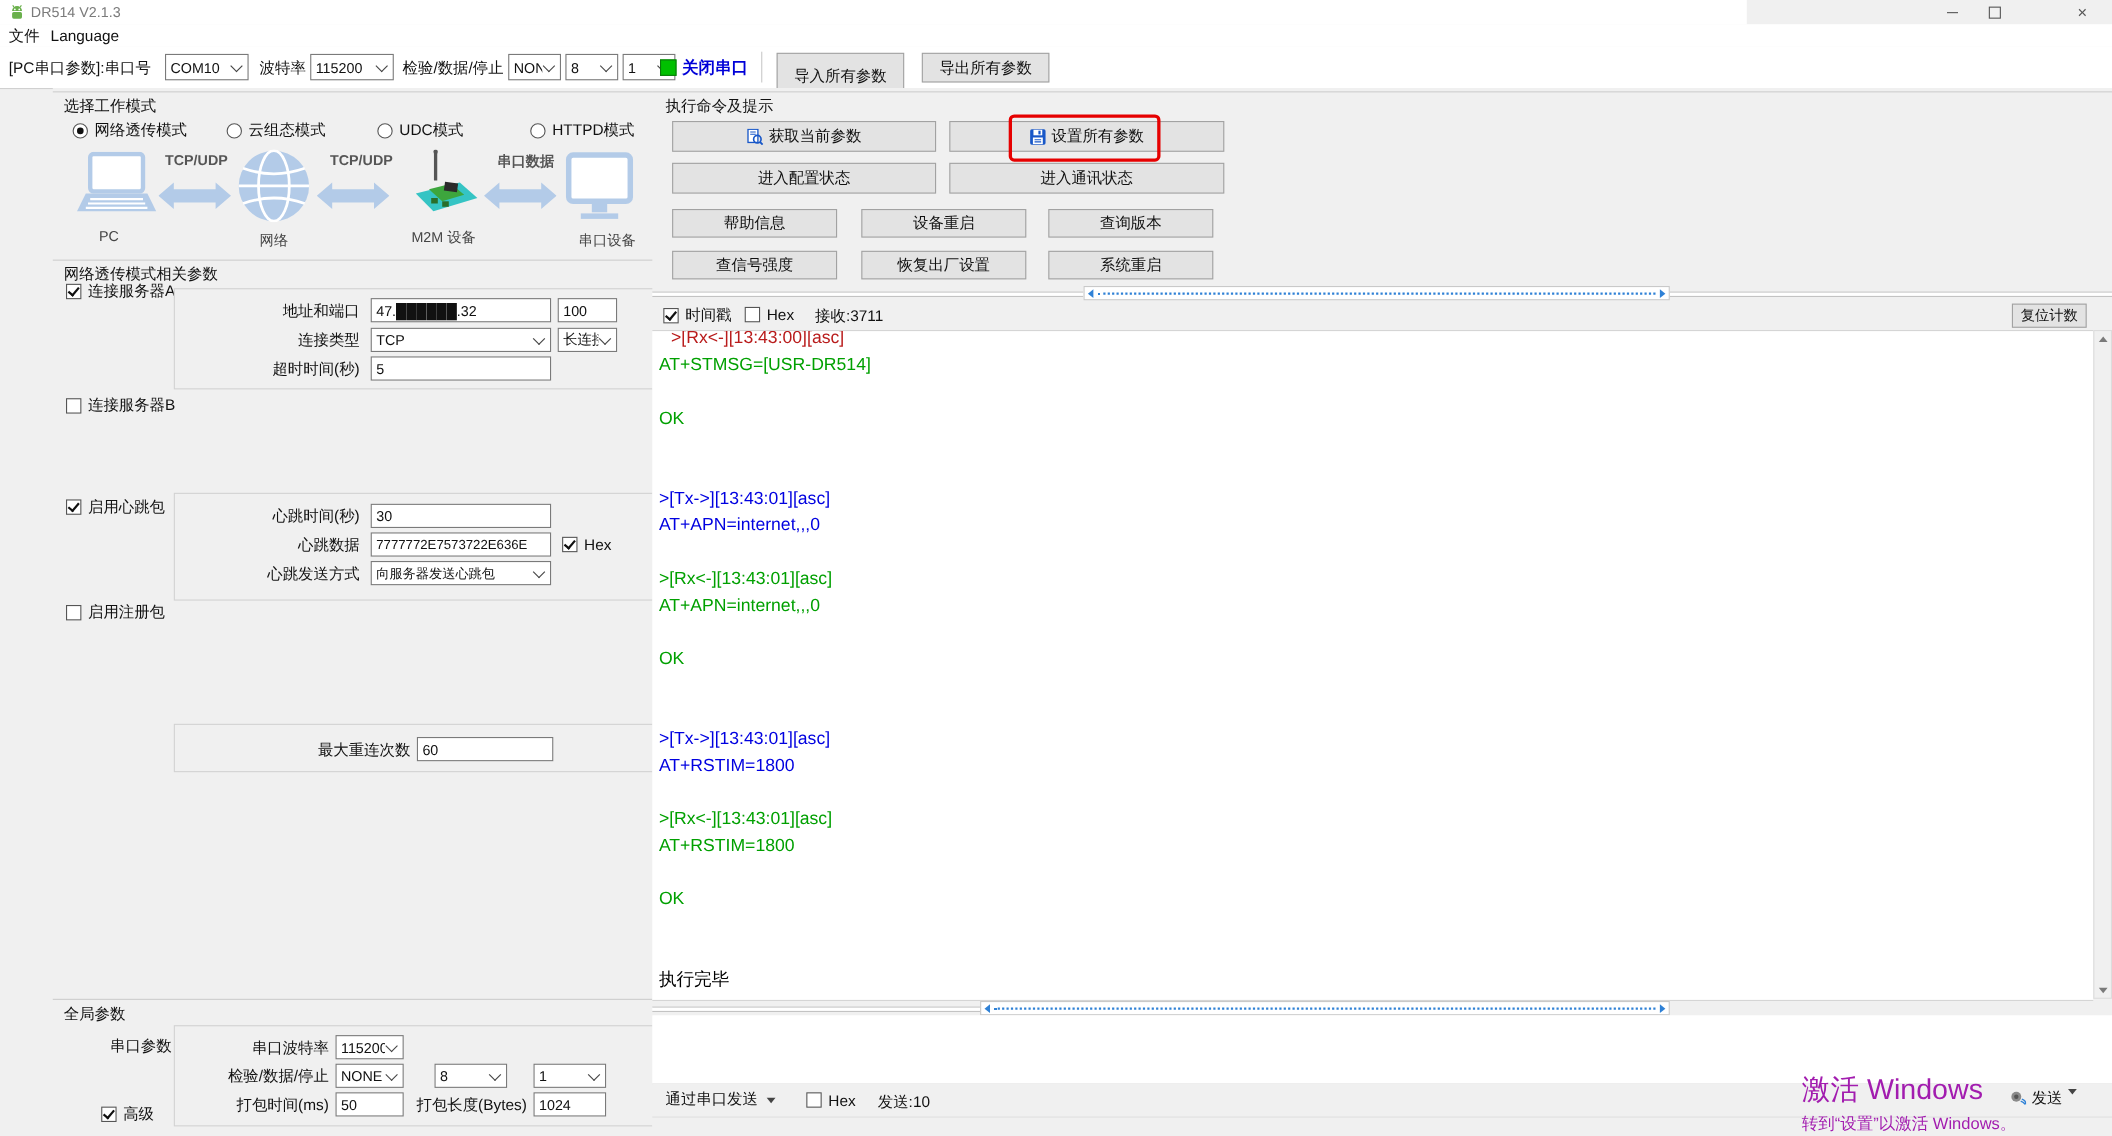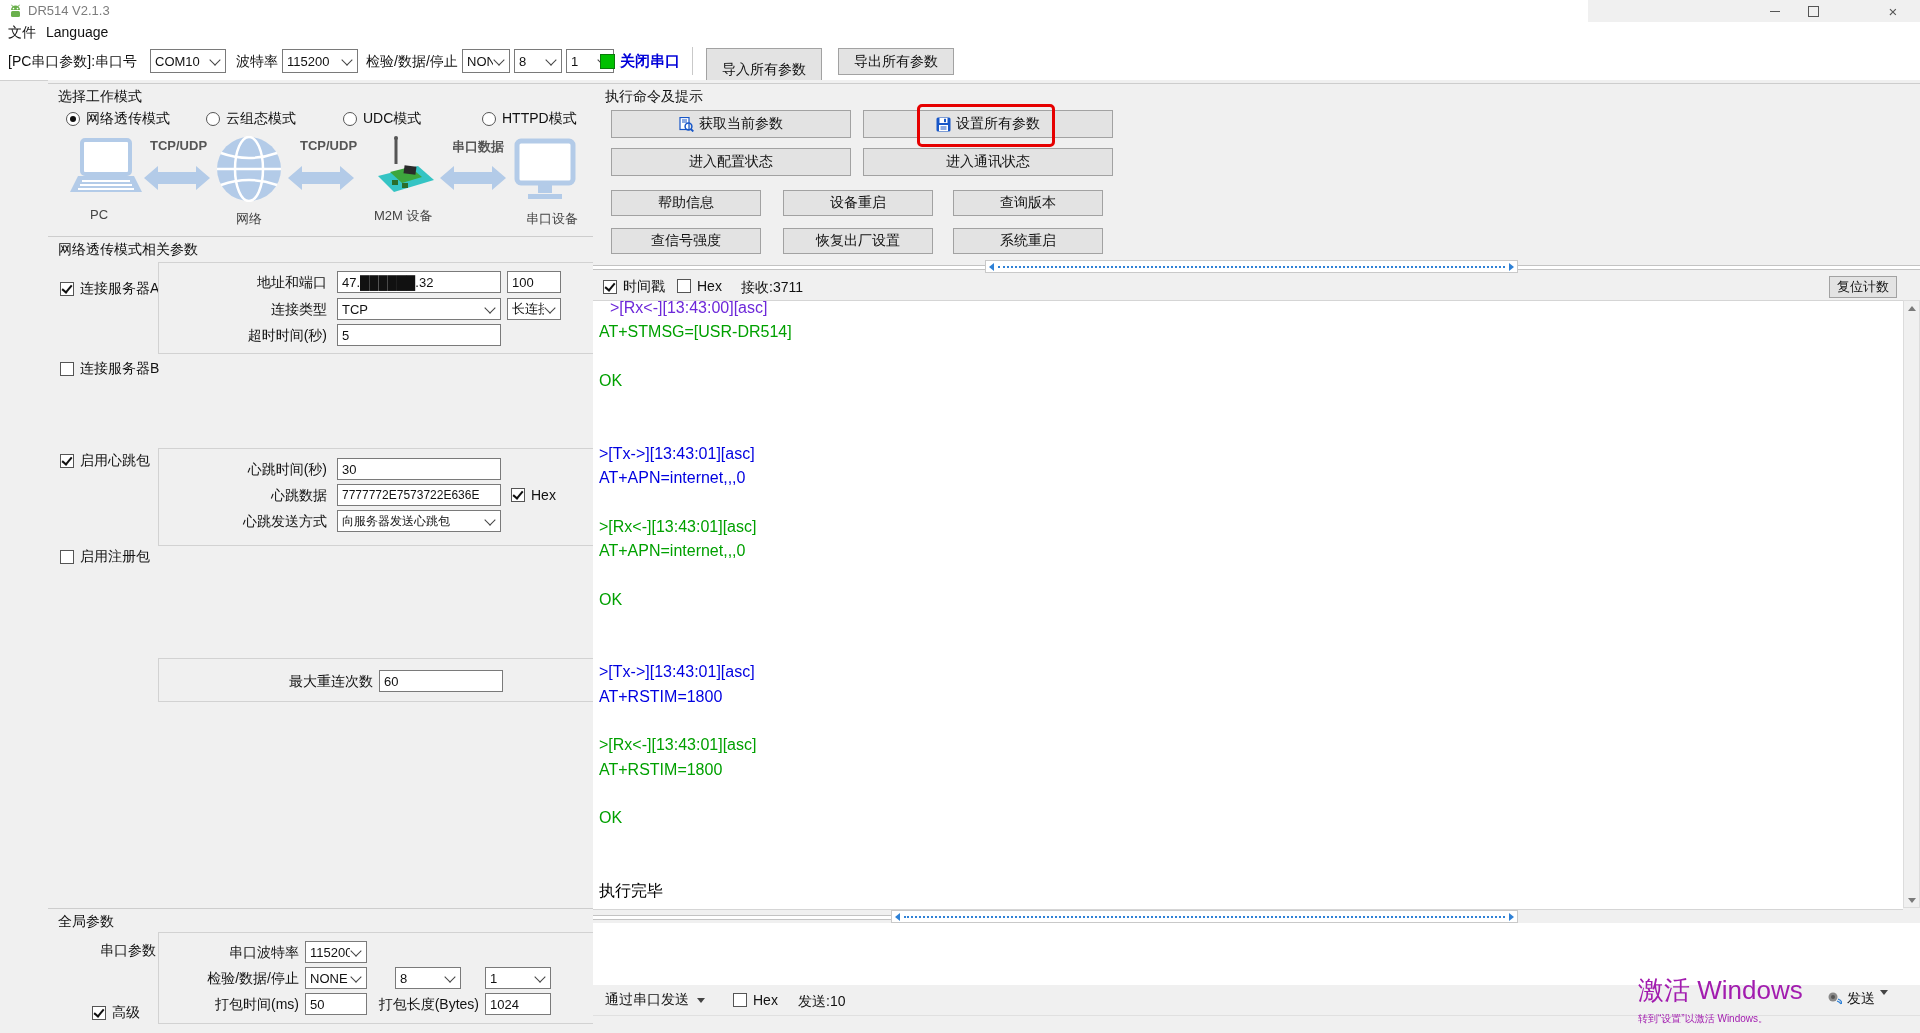--- a/index.html
+++ b/index.html
@@ -43,21 +43,21 @@
   .arrow-dn{width:0;height:0;border-left:4px solid transparent;border-right:4px solid transparent;border-top:5px solid #7a7a7a;}
   .thumb{position:absolute;left:2px;width:11px;background:#cdcdcd;}
   
   #log-area{position:absolute;left:0;top:220px;width:1310px;height:608px;background:#fff;border-top:1px solid #d5d5d5;border-bottom:1px solid #d5d5d5;overflow:hidden;}
   .logline{height:24.3px;line-height:24.3px;font-size:16px;white-space:pre;padding-left:6px;font-family:"Liberation Sans","DejaVu Sans",sans-serif;}
   
   .diag-label{position:absolute;font-size:13px;color:#444;white-space:nowrap;}
   .linklab{position:absolute;font-size:13px;font-weight:bold;color:#555;white-space:nowrap;}
   #watermark{position:absolute;left:1638px;top:973px;color:#a21caf;pointer-events:none;}
   #watermark .w1{font-size:26px;font-weight:300;}
-  #watermark .w2{font-size:10px;margin-top:4px;}
+  #watermark .w2{font-size:15px;margin-top:4px;}
   .redbox{position:absolute;border:3px solid #e60000;border-radius:5px;background:transparent;}
   .vline{position:absolute;width:0;border-left:1px solid #c9c9c9;}
 </style>
 </head>
 <body>
 
 <div id="app">
 
   <div id="titlebar">
     <svg class="abs" style="left:8px;top:4px" width="15" height="15" viewBox="0 0 15 15">
@@ -187,21 +187,21 @@
     <svg class="abs" style="left:466px;top:58px" width="62" height="64" viewBox="0 0 62 64">
       <rect x="3" y="3" width="56" height="42" rx="4" fill="#ffffff" stroke="#b3cbe8" stroke-width="5"></rect>
       <rect x="24" y="47" width="14" height="8" fill="#b3cbe8"></rect>
       <rect x="14" y="56" width="34" height="5" fill="#b3cbe8"></rect>
     </svg>
     <div class="diag-label" style="left:478px;top:130px">串口设备</div>
 
     <div class="secline" style="left:0;top:156px;width:592px"></div>
     <div class="sechead" style="left:10px;top:161px">网络透传模式相关参数</div>
 
-    <div class="cbrow" style="left:12px;top:200px">
+    <div class="cbrow" style="left:12px;top:176px">
       <span class="cb on"></span>
       <span>连接服务器A</span>
     </div>
     <div class="grpbox" style="left:110px;top:182px;width:438px;height:92px">
       <span class="lbr" style="right:268px;top:11px">地址和端口</span>
       <div class="inp" style="left:178px;top:8px;width:164px;height:22px">47.██████.32</div>
       <div class="inp" style="left:348px;top:8px;width:54px;height:22px">100</div>
       <span class="lbr" style="right:268px;top:38px">连接类型</span>
       <div class="sel" style="left:178px;top:35px;width:164px;height:22px">
         <span class="val">TCP</span>
@@ -347,21 +347,21 @@
       <div class="cbrow" style="left:84px;top:4px">
         <span class="cb"></span>
         <span>Hex</span>
       </div>
       <span class="lb" style="left:148px;top:5px">接收:3711</span>
       <div class="btn" style="left:1236px;top:2px;width:68px;height:22px;font-size:13px">复位计数</div>
     </div>
 
     <div id="log-area">
       <div style="margin-top:-5px">
-          <div class="logline" style="color: #6d28d9; padding-left: 17px;">&gt;[Rx&lt;-][13:43:00][asc]</div>
+          <div class="logline" style="color: #b91c1c; padding-left: 17px;">&gt;[Rx&lt;-][13:43:00][asc]</div>
           <div class="logline" style="color: rgb(0, 160, 0);">AT+STMSG=[USR-DR514]</div>
           <div class="logline" style="color: rgb(0, 160, 0);"></div>
           <div class="logline" style="color: rgb(0, 160, 0);">OK</div>
           <div class="logline" style="color: rgb(0, 160, 0);"></div>
           <div class="logline" style="color: rgb(0, 160, 0);"></div>
           <div class="logline" style="color: rgb(0, 0, 224);">&gt;[Tx-&gt;][13:43:01][asc]</div>
           <div class="logline" style="color: rgb(0, 0, 224);">AT+APN=internet,,,0</div>
           <div class="logline" style="color: rgb(0, 160, 0);"></div>
           <div class="logline" style="color: rgb(0, 160, 0);">&gt;[Rx&lt;-][13:43:01][asc]</div>
           <div class="logline" style="color: rgb(0, 160, 0);">AT+APN=internet,,,0</div>

